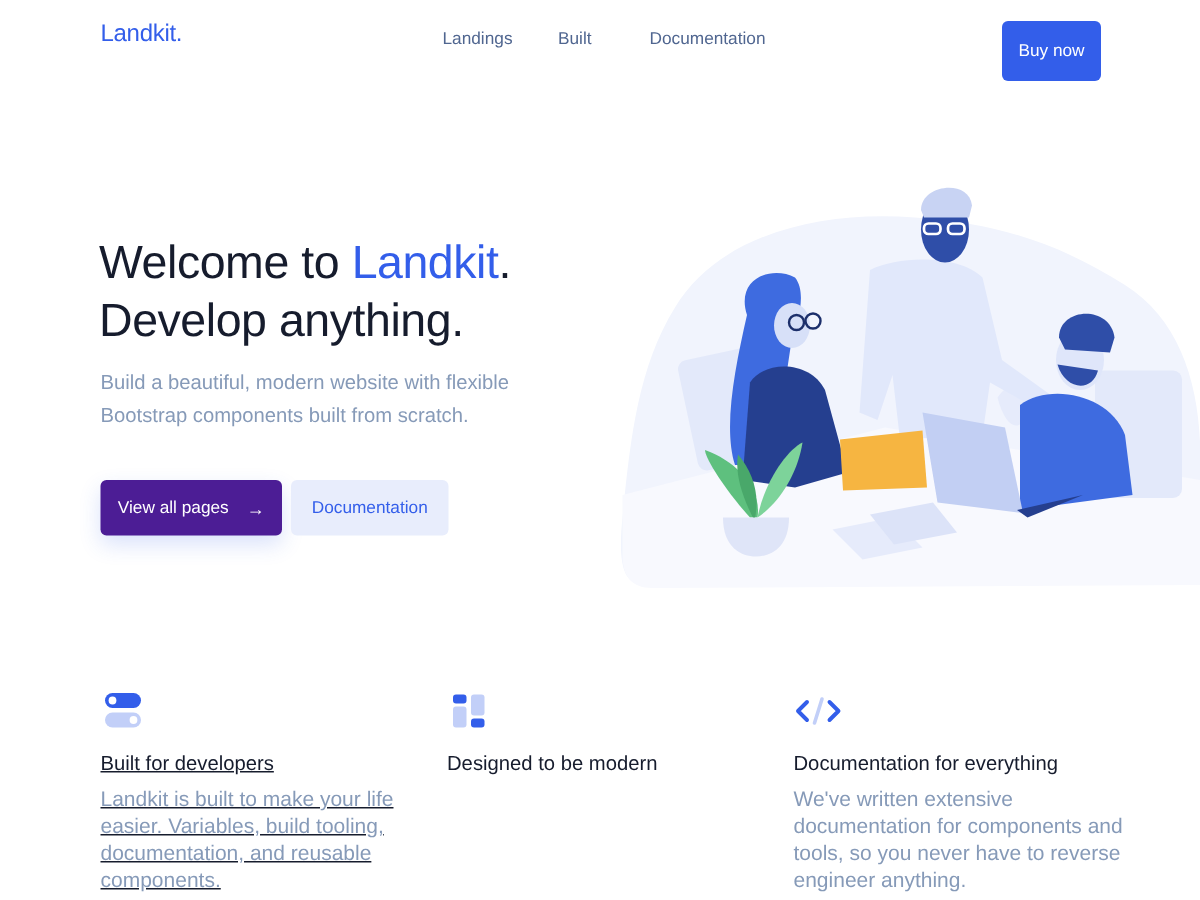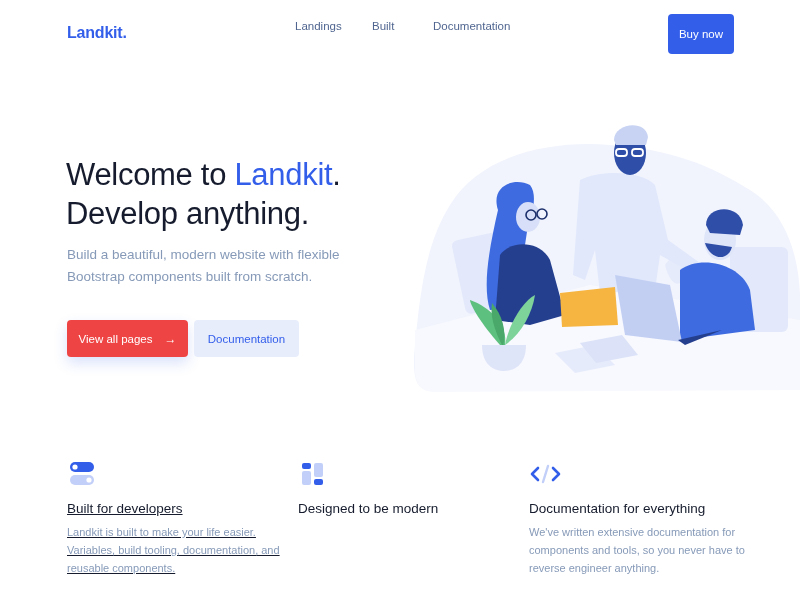--- a/index.html
+++ b/index.html
@@ -1,46 +1,46 @@
 <!DOCTYPE html>
 <html><head>
 <meta charset="utf-8">
 <style>
   * { box-sizing: border-box; margin: 0; padding: 0; }
   html, body { width: 800px; height: 600px; overflow: hidden; background: #ffffff; }
   body { font-family: "Liberation Sans", sans-serif; color: #161c2d; position: relative; }
 
   
   .navbar { position: absolute; left: 0; top: 0; width: 800px; height: 56px; }
-  .brand { position: absolute; left: 67px; top: 24px; font-size: 16px; font-weight: bold; color: #335eea; letter-spacing: -0.2px; }
+  .brand { position: absolute; left: 67px; top: 14px; font-size: 16px; font-weight: normal; color: #335eea; letter-spacing: -0.2px; }
   .nav-links { position: absolute; left: 295px; top: 20px; display: flex; gap: 0; }
   .nav-link { font-size: 11.5px; color: #506690; text-decoration: none; cursor: pointer; }
   .nav-link.l1 { position: absolute; left: 0; }
   .nav-link.l2 { position: absolute; left: 77px; }
   .nav-link.l3 { position: absolute; left: 138px; white-space: nowrap; }
   .buy-btn { position: absolute; left: 668px; top: 14px; width: 66px; height: 40px; background: #335eea; color: #fff; border: none; border-radius: 4px; font-family: "Liberation Sans", sans-serif; font-size: 11.5px; cursor: pointer; }
 
   
   .hero-title { position: absolute; left: 66px; top: 155px; font-size: 31px; line-height: 39px; font-weight: normal; color: #161c2d; letter-spacing: -0.3px; }
   .hero-title .accent { color: #335eea; }
   .hero-lead { position: absolute; left: 67px; top: 244px; width: 320px; font-size: 13.5px; line-height: 22px; color: #869ab8; }
-  .btn-primary { position: absolute; left: 67px; top: 320px; width: 121px; height: 37px; background: #ef4444; color: #fff; border: none; border-radius: 4px; font-family: "Liberation Sans", sans-serif; font-size: 11.5px; box-shadow: 0 6px 14px rgba(51,94,234,0.18); cursor: pointer; display: flex; align-items: center; justify-content: center; gap: 12px; }
+  .btn-primary { position: absolute; left: 67px; top: 320px; width: 121px; height: 37px; background: #4c1d95; color: #fff; border: none; border-radius: 4px; font-family: "Liberation Sans", sans-serif; font-size: 11.5px; box-shadow: 0 6px 14px rgba(51,94,234,0.18); cursor: pointer; display: flex; align-items: center; justify-content: center; gap: 12px; }
   .btn-primary .arrow { font-size: 12px; }
   .btn-soft { position: absolute; left: 194px; top: 320px; width: 105px; height: 37px; background: #e8edfc; color: #335eea; border: none; border-radius: 4px; font-family: "Liberation Sans", sans-serif; font-size: 11.5px; cursor: pointer; }
 
   .illustration { position: absolute; left: 410px; top: 115px; width: 390px; height: 285px; }
 
   
   .feature { position: absolute; top: 460px; width: 220px; }
   .feature.f1 { left: 67px; text-decoration: underline; }
   .feature.f2 { left: 298px; }
   .feature.f3 { left: 529px; }
   .feature .icon { width: 30px; height: 28px; position: relative; }
   .feature h3 { margin-top: 13px; font-size: 13.5px; font-weight: normal; color: #161c2d; }
-  .feature p { margin-top: 7px; font-size: 11px; line-height: 18px; color: #869ab8; }
+  .feature p { margin-top: 7px; font-size: 14px; line-height: 18px; color: #869ab8; }
 </style>
 </head>
 <body>
 
 <nav class="navbar">
   <a class="brand">Landkit.</a>
   <div class="nav-links">
     <a class="nav-link l1">Landings</a>
     <a class="nav-link l2">Built</a>
     <a class="nav-link l3">Documentation</a>

